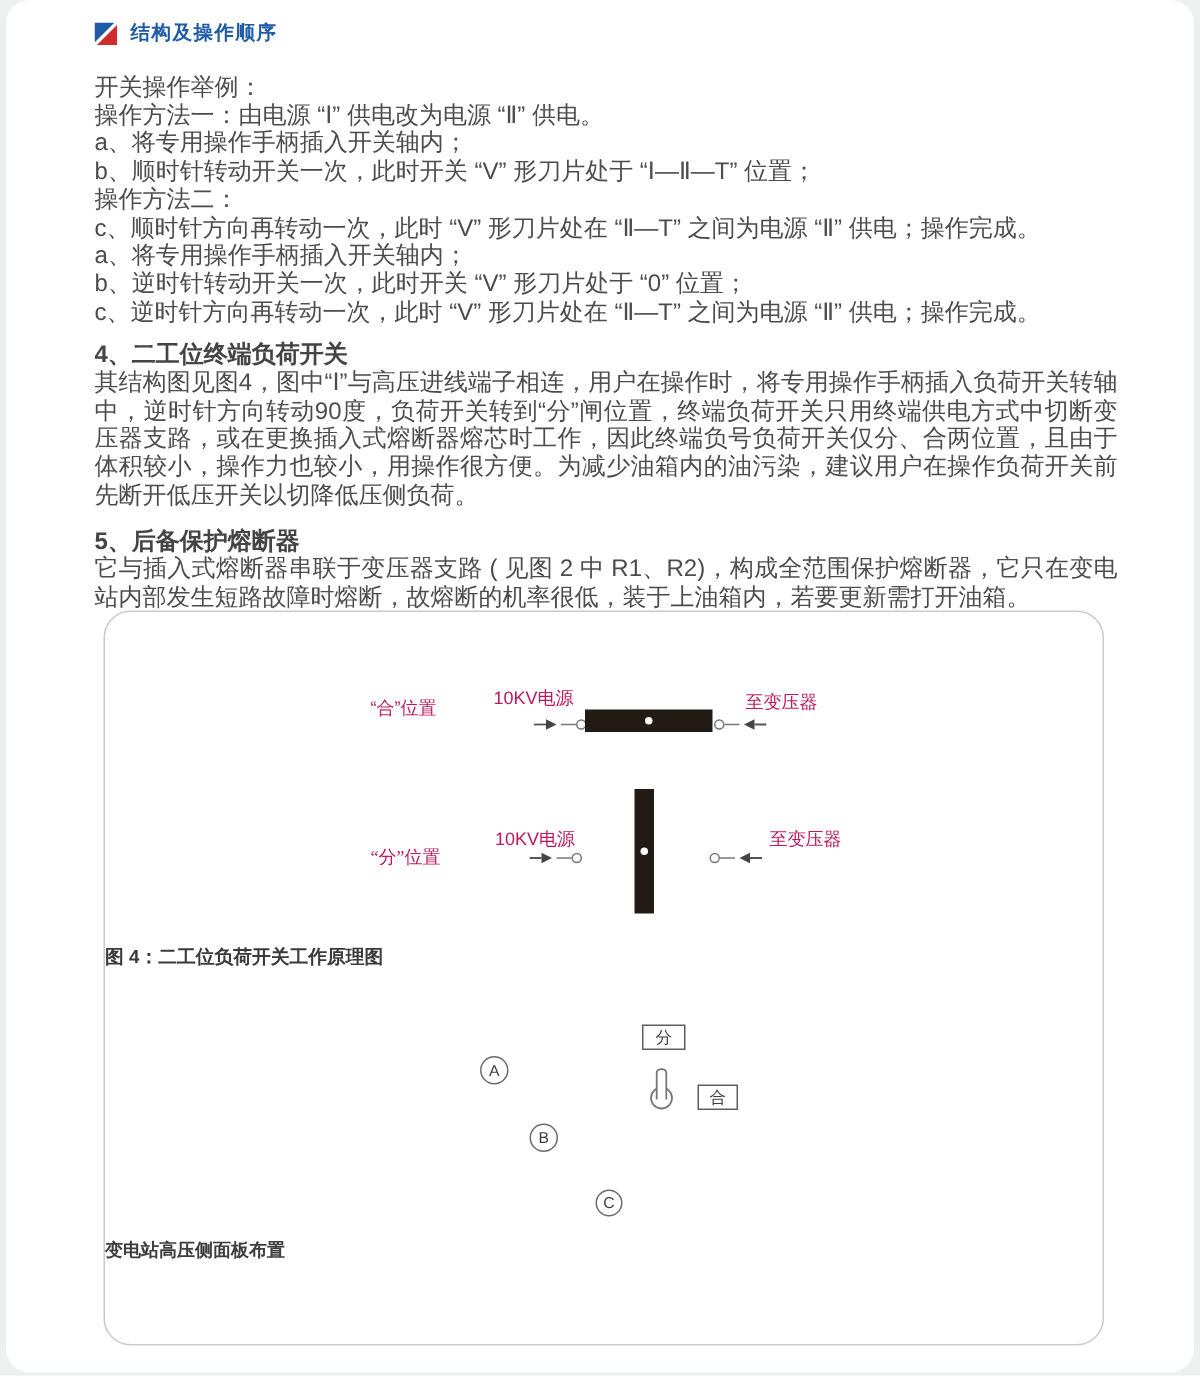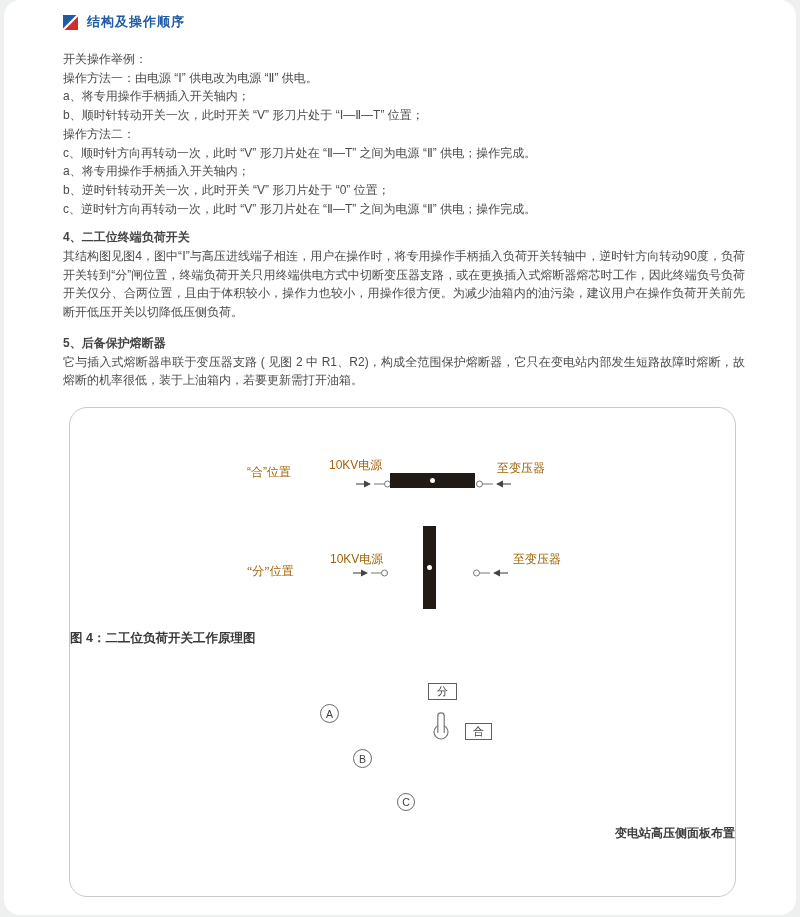--- a/index.html
+++ b/index.html
@@ -11,45 +11,45 @@
   .card{
     position:absolute;left:4px;right:4px;top:0;bottom:2px;
     background:#ffffff;border-radius:16px;overflow:hidden;
   }
   
   .header{position:absolute;left:59px;top:13px;display:flex;align-items:center;gap:9px;}
   .header .title{font-size:13px;font-weight:bold;color:#1f5ba6;letter-spacing:1px;}
   
   .content{
     position:absolute;left:59px;top:50px;width:682px;
-    font-size:12px;line-height:18.7px;color:#4c4c4c;
+    font-size:16px;line-height:18.7px;color:#4c4c4c;
   }
   .content p{margin:0;text-align:justify;}
   .sec-title{font-weight:bold;color:#444;}
   .sec4-title{margin-top:10px;}
   .sec5-title{margin-top:12px;}
   
   .figure-box{
     position:absolute;left:65px;top:407px;width:665px;height:488px;
     border:1px solid #c9c9c9;border-radius:18px;background:#fff;
   }
   .abs{position:absolute;}
-  .fig-label{font-size:12px;color:#a16207;white-space:nowrap;}
+  .fig-label{font-size:12px;color:#be185d;white-space:nowrap;}
   .bar-h{left:320px;top:65px;width:85px;height:15px;background:#221a14;}
   .bar-v{left:353px;top:118px;width:13px;height:83px;background:#221a14;}
   .bar-h::after,.bar-v::after{
     content:"";position:absolute;left:50%;top:50%;width:5px;height:5px;
     margin:-2.5px 0 0 -2.5px;border-radius:50%;background:#fff;
   }
   .fig-caption{
     left:0;top:222px;width:100%;text-align:left;
     font-size:12.5px;font-weight:bold;color:#3a3a3a;
   }
   .panel-caption{
-    left:0;top:417px;width:100%;text-align:right;
+    left:0;top:417px;width:100%;text-align:left;
     font-size:12px;font-weight:600;color:#3d3d3d;
   }
   .marker{
     border:1px solid #6b6b6b;border-radius:50%;background:#fff;
     display:flex;align-items:center;justify-content:center;
     font-size:10.5px;color:#3d3d3d;
   }
   .marker-a{left:250px;top:296px;width:17px;height:17px;}
   .marker-b{left:283px;top:341px;width:17px;height:17px;}
   .marker-c{left:327px;top:385px;width:16px;height:16px;}

